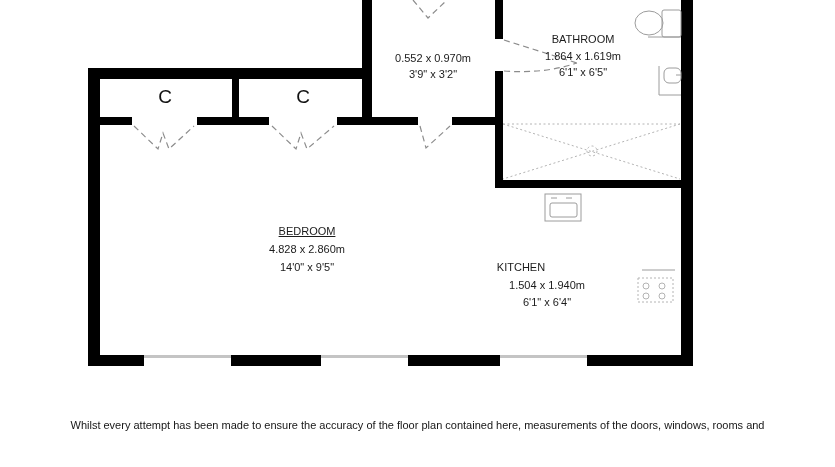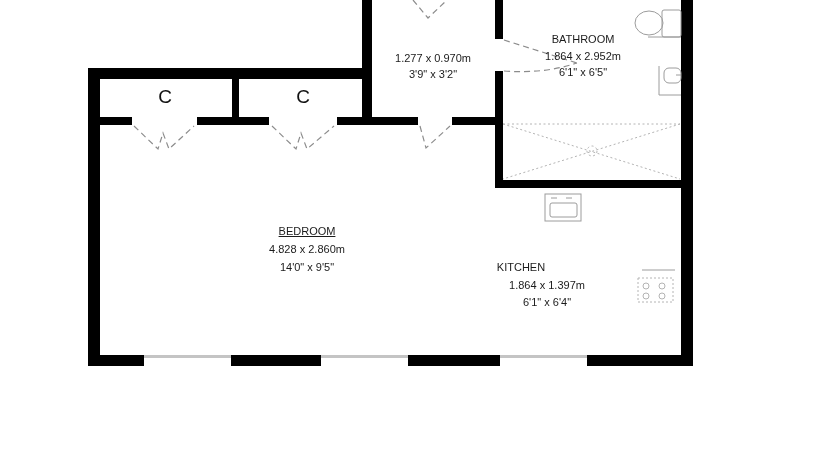--- a/index.html
+++ b/index.html
@@ -120,31 +120,32 @@
           <circle cx="646" cy="296" r="3"></circle>
           <circle cx="662" cy="296" r="3"></circle>
         </g>
       </g>
     </g>
   </svg>
 
   <div class="closet-lbl" style="left:165px;top:87px;">C</div>
   <div class="closet-lbl" style="left:303px;top:87px;">C</div>
 
-  <div class="lbl" style="left:433px;top:52px;">1.277 x 0.970m</div>
+  <div class="lbl" style="left:433px;top:52px;">0.552 x 0.970m</div>
   <div class="lbl" style="left:433px;top:68px;">3'9" x 3'2"</div>
 
   <div class="lbl" style="left:583px;top:33px;">BATHROOM</div>
-  <div class="lbl" style="left:583px;top:50px;">1.864 x 2.952m</div>
+  <div class="lbl" style="left:583px;top:50px;">1.864 x 1.619m</div>
   <div class="lbl" style="left:583px;top:66px;">6'1" x 6'5"</div>
 
   <div class="lbl" style="left:307px;top:225px;text-decoration:underline;">BEDROOM</div>
   <div class="lbl" style="left:307px;top:243px;">4.828 x 2.860m</div>
   <div class="lbl" style="left:307px;top:261px;">14'0" x 9'5"</div>
 
   <div class="lbl" style="left:521px;top:261px;">KITCHEN</div>
-  <div class="lbl" style="left:547px;top:279px;">1.864 x 1.397m</div>
+  <div class="lbl" style="left:547px;top:279px;">1.504 x 1.940m</div>
   <div class="lbl" style="left:547px;top:296px;">6'1" x 6'4"</div>
 
   <div class="disclaimer">
+    <div>Whilst every attempt has been made to ensure the accuracy of the floor plan contained here, measurements of the doors, windows, rooms and</div>
   </div>
 
 </div>
 
 </body></html>

